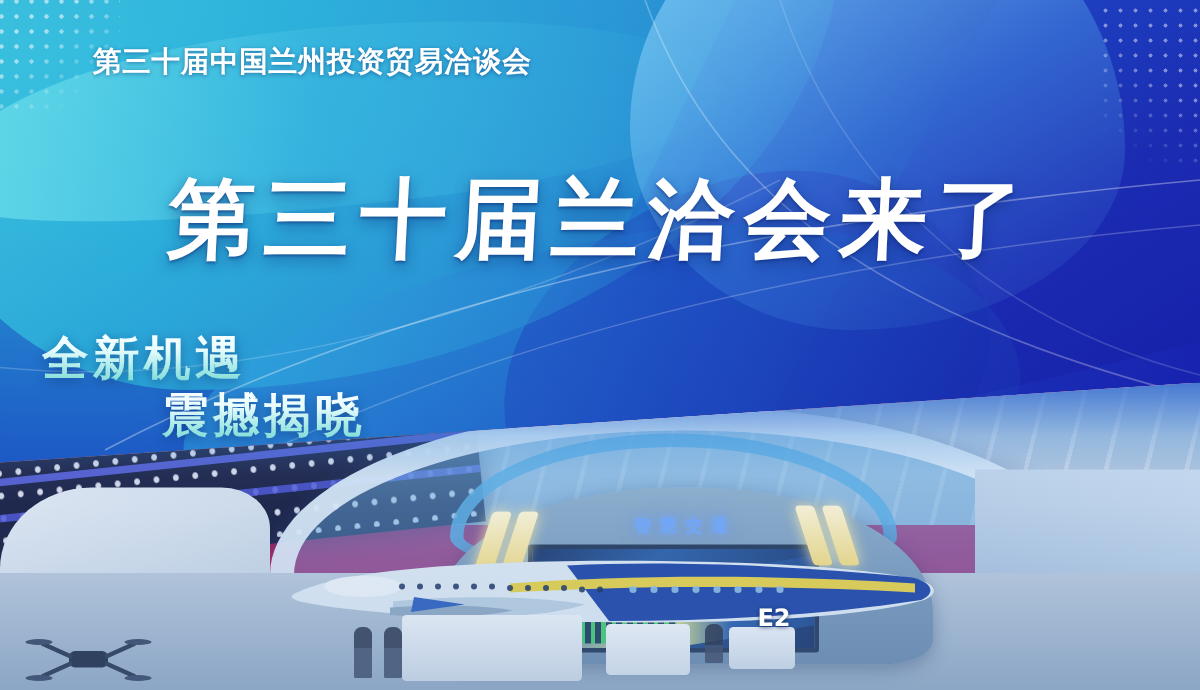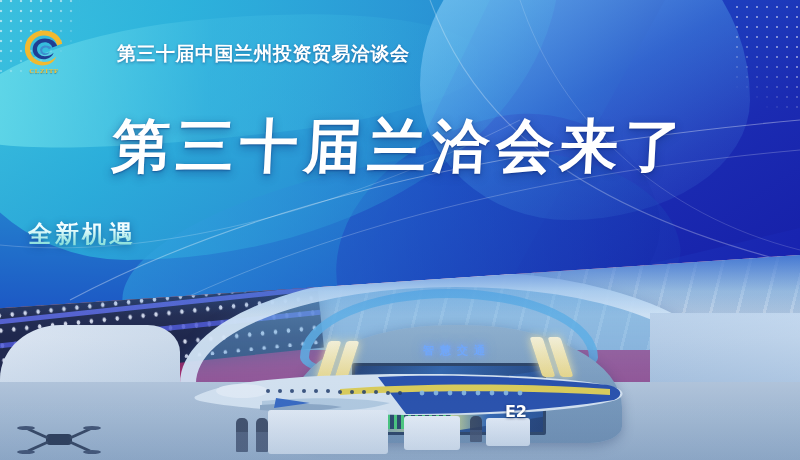--- a/index.html
+++ b/index.html
@@ -104,21 +104,21 @@
     letter-spacing:6px;
     font-family:"DejaVu Sans","Liberation Sans",sans-serif;
     text-shadow:0 3px 10px rgba(10,35,110,.45), 0 1px 2px rgba(10,35,110,.5);
     -webkit-font-smoothing:antialiased;
     transform:skewX(-3deg);
   }
 
   
   .slogan{
     position:absolute;
-    font-size:24px;font-weight:bold;letter-spacing:3px;
+    font-size:31px;font-weight:bold;letter-spacing:3px;
     font-family:Liberation Sans, sans-serif;
     background:linear-gradient(180deg,#ffffff 0%,#eafdff 34%,#9fe7e4 70%,#6fd3cd 100%);
     -webkit-background-clip:text;background-clip:text;
     color:transparent;-webkit-text-fill-color:transparent;
     filter:drop-shadow(0 2px 4px rgba(8,30,95,.45));
   }
   .slogan-1{left:28px;top:218px;}
   .slogan-2{left:108px;top:256px;}
 
   
@@ -281,34 +281,27 @@
       <path d="M 430,0 C 470,110 560,205 800,265" fill="none" stroke="rgba(255,255,255,.28)" stroke-width="1.1"></path>
       <path d="M 520,0 C 560,120 660,215 800,250" fill="none" stroke="rgba(255,255,255,.16)" stroke-width="1"></path>
       <path d="M 0,245 C 150,260 330,215 520,120" fill="none" stroke="rgba(255,255,255,.20)" stroke-width="1"></path>
     </svg>
   </div>
 
   <div class="dots dots-tl"></div>
   <div class="dots dots-tr"></div>
 
   <div class="header">
-    <div class="logo-wrap">
-      <svg class="logo-mark" viewBox="0 0 100 92" aria-hidden="true">
-        <path d="M50 6 C24 6 6 25 6 48 C6 70 24 86 46 86 C62 86 74 78 78 66 C70 74 60 78 50 78 C32 78 18 65 18 48 C18 31 32 17 50 17 C66 17 78 27 80 40 L92 36 C88 18 71 6 50 6 Z" fill="#f2b92f"></path>
-        <path d="M52 24 C36 24 24 35 24 49 C24 62 35 72 49 72 C60 72 69 66 72 57 C66 63 59 65 52 65 C42 65 34 58 34 49 C34 40 42 33 52 33 C60 33 67 38 69 45 L80 41 C77 31 66 24 52 24 Z" fill="#1f3e92"></path>
-        <path d="M53 40 C46 40 41 45 41 51 C41 57 46 62 52 62 C57 62 61 59 63 55 C60 57 57 58 54 58 C49 58 46 55 46 51 C46 47 50 45 54 45 C57 45 60 46 61 49 L68 46 C66 42 60 40 53 40 Z" fill="#3d8ed0"></path>
-      </svg>
-      <div class="logo-sub">CLZITF</div>
-    </div>
     <div class="org-title">第三十届中国兰州投资贸易洽谈会</div>
   </div>
 
   <div class="main-title">第三十届兰洽会来了</div>
 
   <div class="slogan slogan-1">全新机遇</div>
+  <div class="slogan slogan-2">震撼揭晓</div>
 
   <div class="photo">
     <div class="photo-inner">
 
       <div class="ph-ceiling"></div>
       <div class="ph-ceiling-ribs"></div>
       <div class="ph-ledwall"></div>
 
       <div class="ph-arch"></div>
       <div class="ph-arch-inner"></div>

